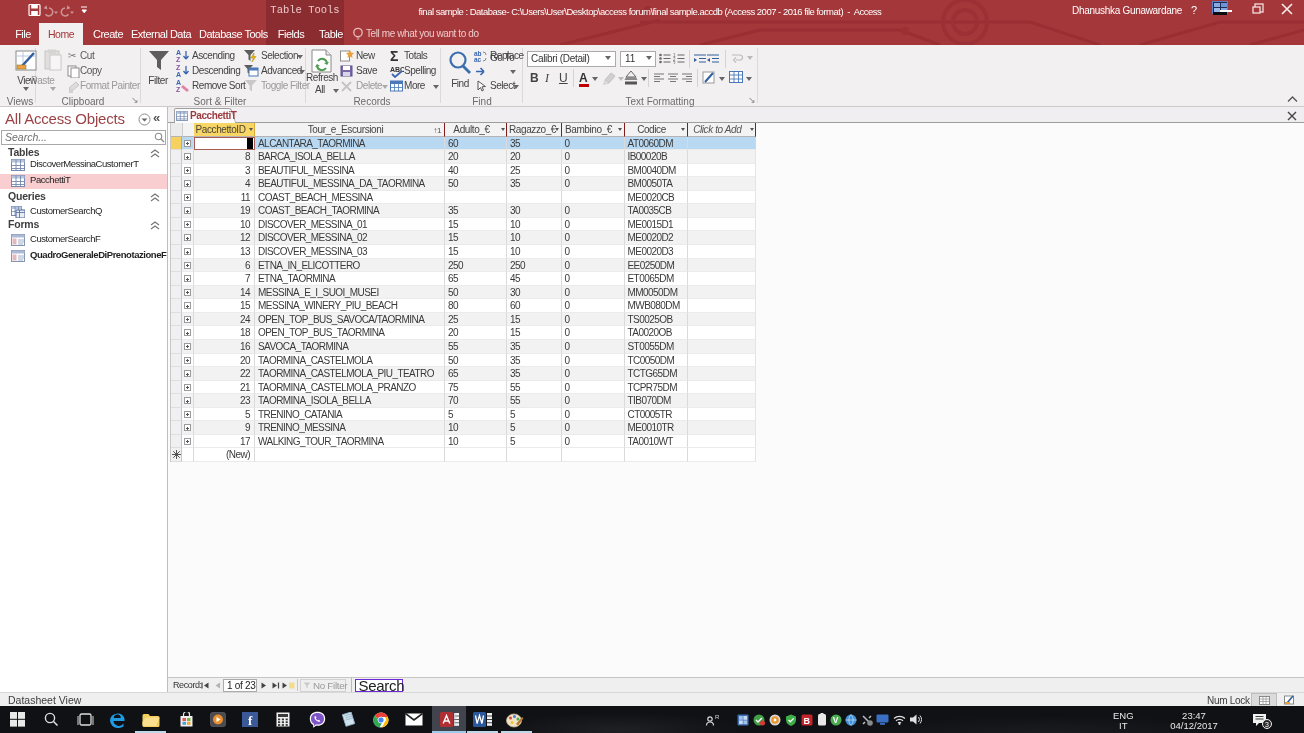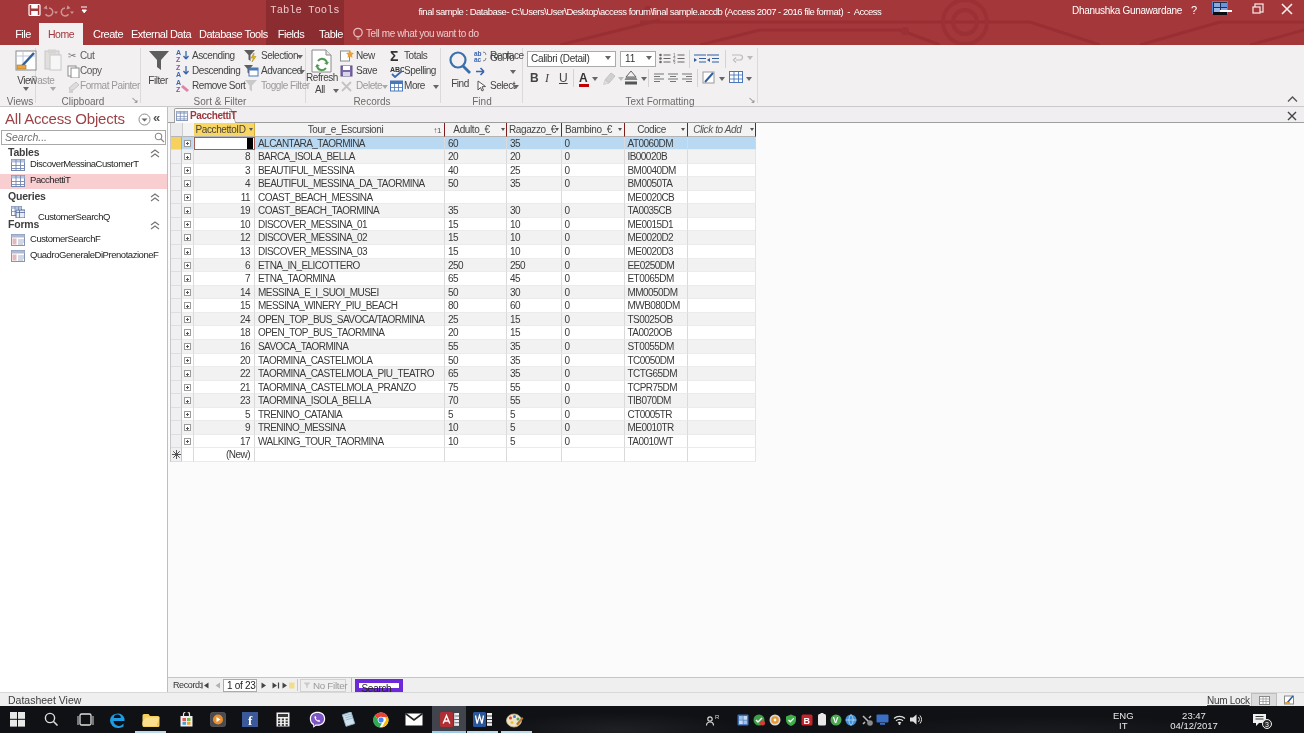--- a/index.html
+++ b/index.html
@@ -385,27 +385,27 @@
     <svg class="abs chev" style="left:150px;top:42px" width="10" height="9">
       <path d="M1 4 l4 -3 l4 3 M1 8 l4 -3 l4 3" stroke="#777" stroke-width="1.2" fill="none"></path>
     </svg>
     <div class="abs navitem" style="left:30px;top:51px;">DiscoverMessinaCustomerT</div>
     <div class="abs" style="left:0px;top:66.5px;width:167px;height:15.5px;background:#f9ced0;"></div>
     <div class="abs navitem" style="left:30px;top:67px;">PacchettiT</div>
     <div class="abs grphdr" style="left:8px;top:83px;">Queries</div>
     <svg class="abs chev" style="left:150px;top:86px" width="10" height="9">
       <path d="M1 4 l4 -3 l4 3 M1 8 l4 -3 l4 3" stroke="#777" stroke-width="1.2" fill="none"></path>
     </svg>
-    <div class="abs navitem" style="left:30px;top:104px;margin-left:8px;">CustomerSearchQ</div>
+    <div class="abs navitem" style="left:30px;top:98px;">CustomerSearchQ</div>
     <div class="abs grphdr" style="left:8px;top:111px;">Forms</div>
     <svg class="abs chev" style="left:150px;top:114px" width="10" height="9">
       <path d="M1 4 l4 -3 l4 3 M1 8 l4 -3 l4 3" stroke="#777" stroke-width="1.2" fill="none"></path>
     </svg>
     <div class="abs navitem" style="left:30px;top:126px;">CustomerSearchF</div>
-    <div class="abs navitem" style="left:30px;top:142px;">QuadroGeneraleDiPrenotazioneF</div>
+    <div class="abs navitem" style="left:30px;top:142px;font-weight:bold;">QuadroGeneraleDiPrenotazioneF</div>
 
     <svg class="abs" style="left:11px;top:52px" width="14" height="12">
         <use href="#tblicon"></use>
       </svg>
     <svg class="abs" style="left:11px;top:68px" width="14" height="12">
         <use href="#tblicon"></use>
       </svg>
     <svg class="abs" style="left:11px;top:99px" width="14" height="12">
         <use href="#qryicon"></use>
       </svg>
@@ -750,25 +750,25 @@
       <path d="M0.5 0.5 l4.5 3 l-4.5 3 z" fill="#444"></path>
         <rect x="7" y="0.5" width="5.5" height="6" fill="#f3dd8a"></rect>
     </svg>
     <div class="abs" style="left:129px;top:1px;width:1px;height:12px;background:#c6c6c6;"></div>
     <div class="abs" style="left:132px;top:0.5px;width:46px;height:13px;border:1px solid #d2d2d2;"></div>
     <svg class="abs" style="left:135px;top:4px" width="8" height="7" opacity="0.35">
       <path d="M0.5 0.5 h7 l-2.8 3 v3 l-1.4 -1 v-2 z" fill="#888"></path>
     </svg>
     <div class="abs" style="left:145px;top:1.5px;font-size:9.8px;letter-spacing:-0.3px;color:#9a9a9a;">No Filter</div>
     <div class="abs" style="left:183px;top:0px;width:1px;height:14px;background:#b9b9b9;"></div>
-    <div class="abs" style="left:186.5px;top:0.5px;width:48px;height:13px;background:#fff;border:4px solid #6d28d9;font-size:10px;letter-spacing:-0.3px;color:#222;line-height:11px;padding-left:3px;">Search</div>
+    <div class="abs" style="left:186.5px;top:0.5px;width:48px;height:13px;background:#fff;border:1px solid #6d28d9;font-size:15px;letter-spacing:-0.3px;color:#222;line-height:11px;padding-left:3px;text-align:right;">Search</div>
   </div>
   <div class="abs" id="statusbar">
     <div class="abs" style="left:8px;top:1px;font-size:10.5px;color:#3c3c3c;border-radius:6px;">Datasheet View</div>
-    <div class="abs" style="left:1207px;top:1.5px;font-size:10px;letter-spacing:-0.3px;color:#3c3c3c;text-decoration:underline;">Num Lock</div>
+    <div class="abs" style="left:1207px;top:1.5px;font-size:10px;letter-spacing:-0.3px;color:#3c3c3c;">Num Lock</div>
     <div class="abs" style="left:1251px;top:0px;width:26px;height:13.5px;background:#dcdbdc;border:1px solid #bebebe;">
       <svg style="position:absolute;left:7px;top:2px" width="11" height="9">
         <rect x="0.5" y="0.5" width="10" height="8" fill="#fff" stroke="#888"></rect>
         <path d="M0.5 3 h10 M0.5 5.5 h10 M4 0.5 v8 M7 0.5 v8" stroke="#999" stroke-width="0.8"></path>
       </svg>
     </div>
     <div class="abs" style="left:1280px;top:0px;width:20px;height:13.5px;">
       <svg style="position:absolute;left:4px;top:2px" width="12" height="10">
         <rect x="0.5" y="1" width="9" height="8" fill="#fff" stroke="#888"></rect>
         <path d="M9 1 L3 8" stroke="#2f5f9e" stroke-width="1.6"></path>

